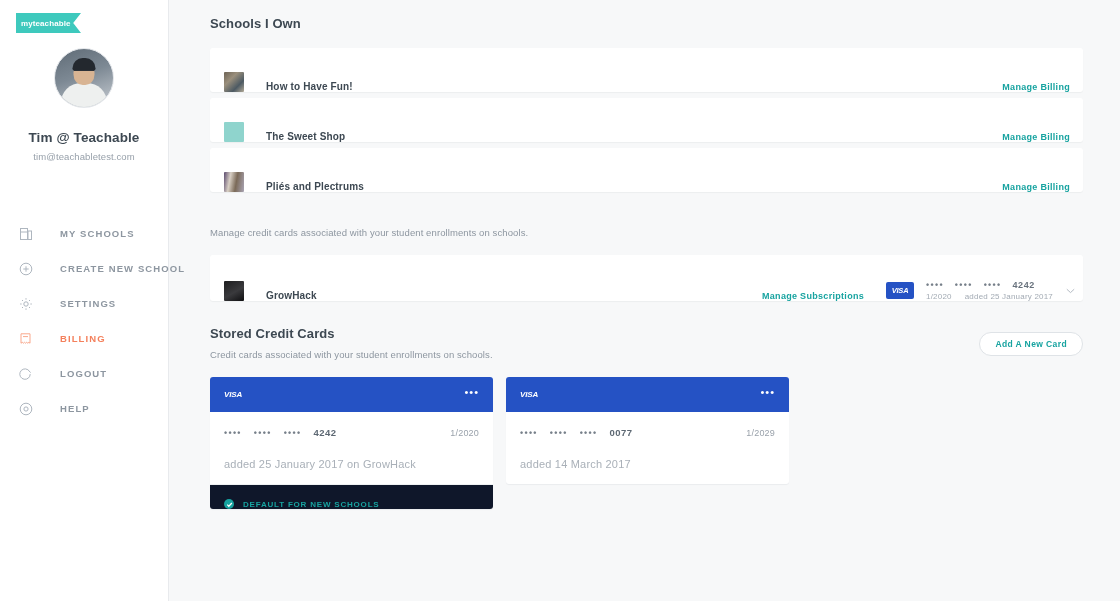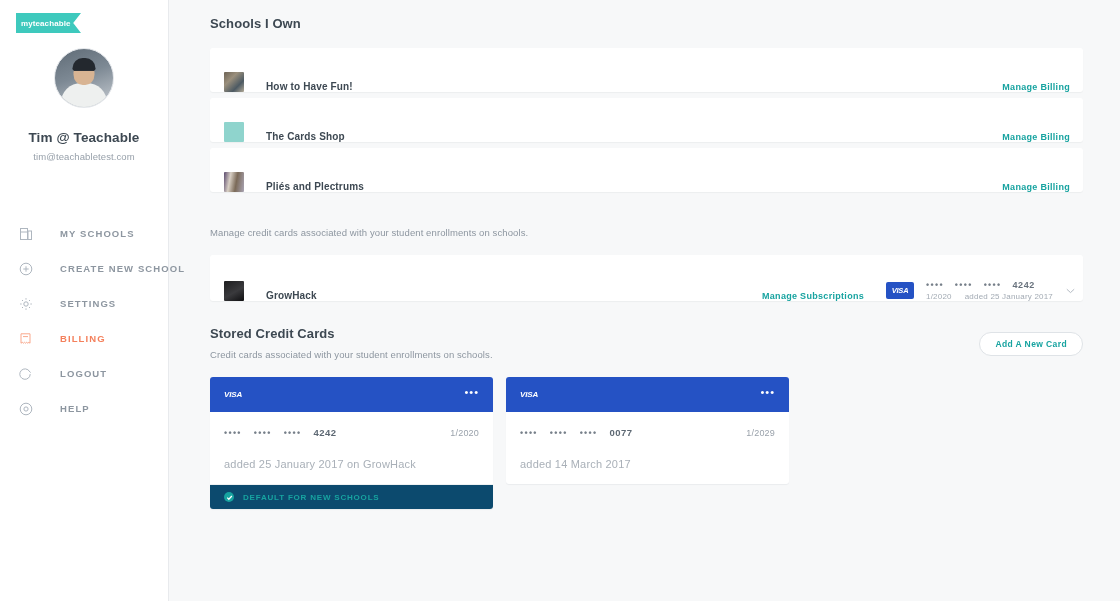--- a/index.html
+++ b/index.html
@@ -182,22 +182,22 @@
     display: flex; align-items: center; gap: 12px;
     font-size: 9.5px; color: #5d6873; font-weight: 700; letter-spacing: .5px;
   }
   .cc-exp {
     margin-left: auto; font-size: 9px; color: #9aa2ab; letter-spacing: .2px;
   }
   .cc-added {
     margin-top: 20px; font-size: 11px; color: #a9b0b8; letter-spacing: .2px;
   }
   .cc-default {
-    border-top: 1px solid #eef1f2; background: #0c4a6e;
-    height: 25px; display: flex; align-items: center; padding: 0 14px;
+    border-top: 1px solid #eef1f2; background: #0f172a;
+    height: 25px; display: flex; align-items: flex-end; padding: 0 14px;
   }
   .check-circle {
     width: 10px; height: 10px; border-radius: 50%; background: #17a3a0;
     display: flex; align-items: center; justify-content: center;
     flex: 0 0 10px;
   }
   .check-circle svg { display: block; }
   .cc-default-label {
     margin-left: 9px; font-size: 8px; color: #17a3a0; font-weight: 700;
     letter-spacing: .8px;
@@ -303,21 +303,21 @@
 
         <div class="row">
           <div class="thumb t1"></div>
           <div class="row-name">How to Have Fun!</div>
           <div class="row-spacer"></div>
           <div class="link-teal">Manage Billing</div>
         </div>
 
         <div class="row">
           <div class="thumb t2"></div>
-          <div class="row-name">The Cards Shop</div>
+          <div class="row-name">The Sweet Shop</div>
           <div class="row-spacer"></div>
           <div class="link-teal">Manage Billing</div>
         </div>
 
         <div class="row">
           <div class="thumb t3"></div>
           <div class="row-name">Pliés and Plectrums</div>
           <div class="row-spacer"></div>
           <div class="link-teal">Manage Billing</div>
         </div>

